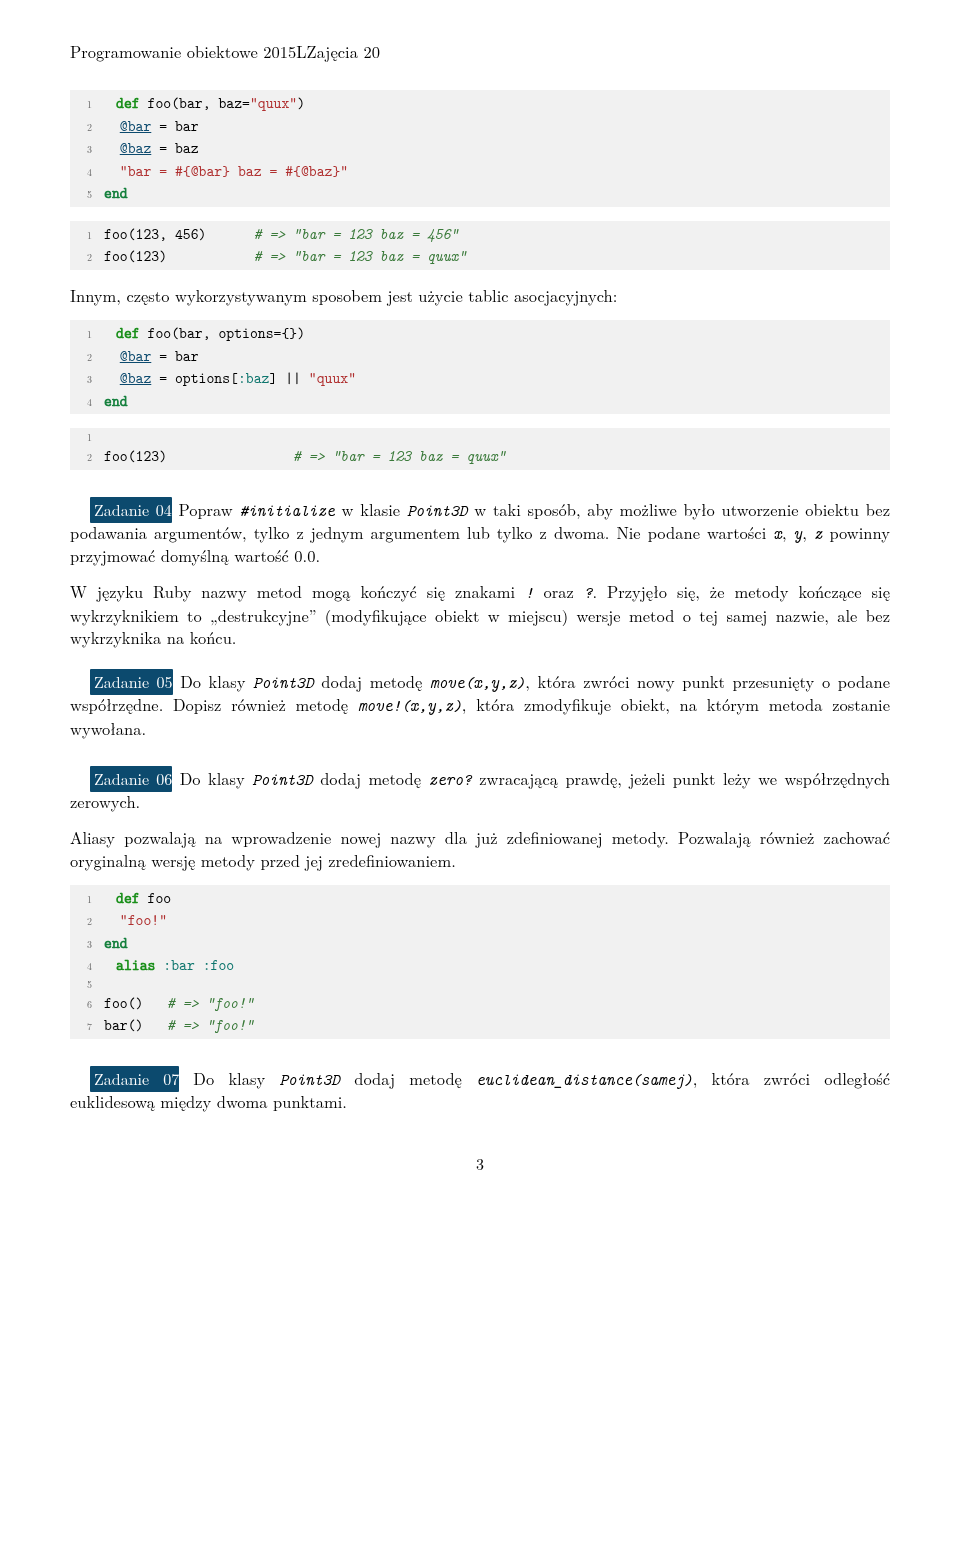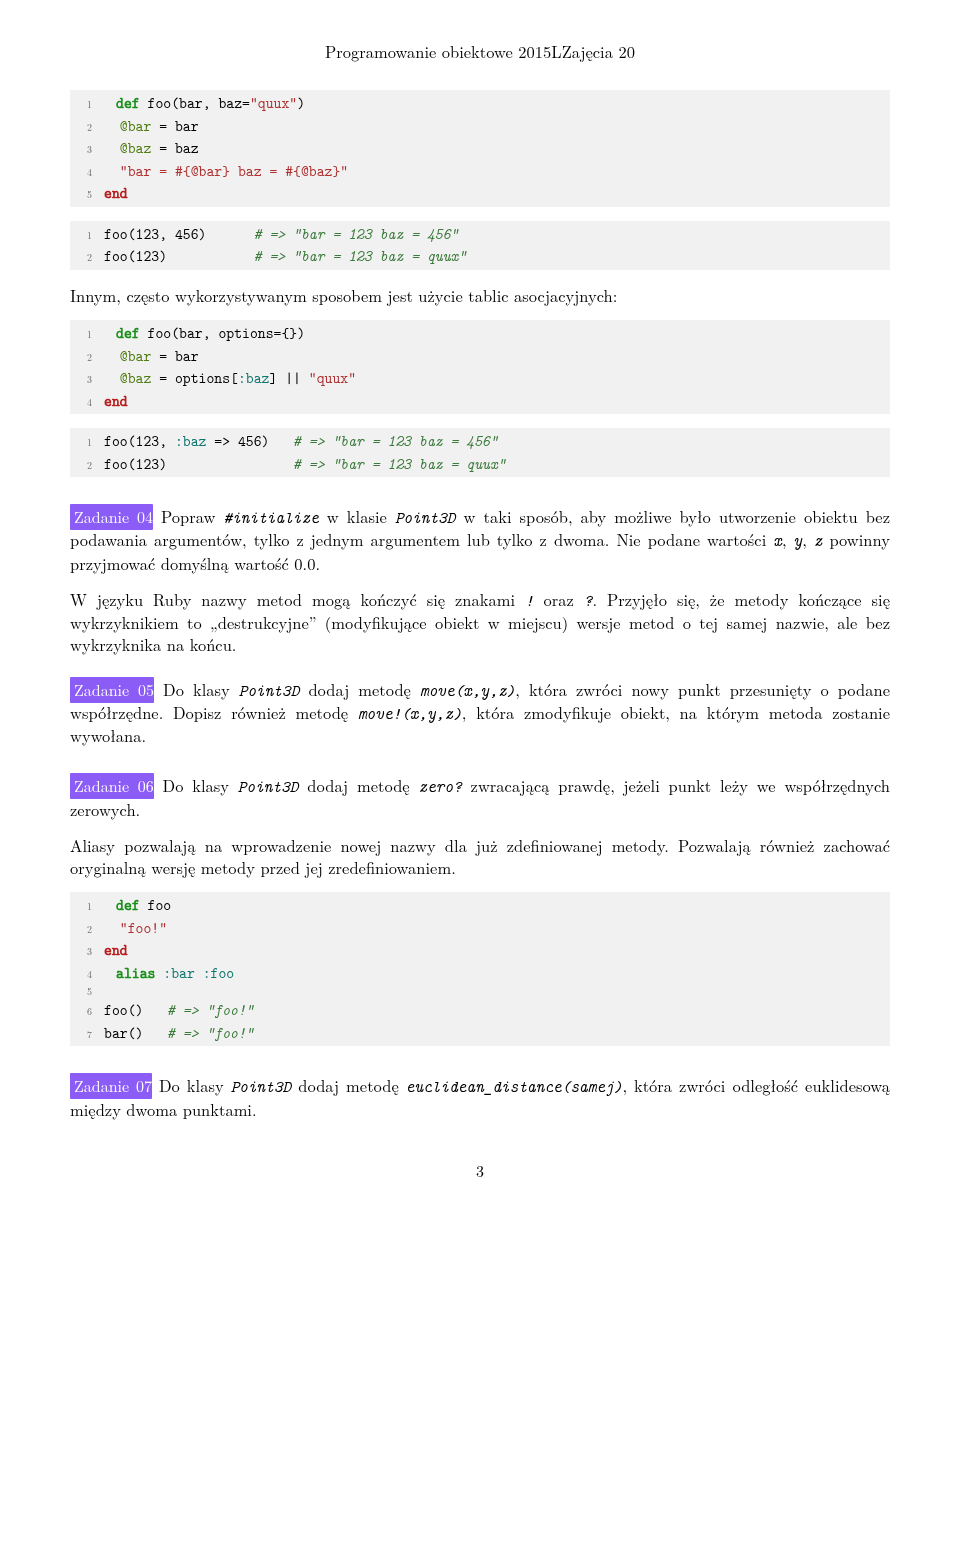--- a/index.html
+++ b/index.html
@@ -8,21 +8,21 @@
     line-height: 1.35;
     color: #000;
     background: #fff;
     margin: 0;
     padding: 40px 70px 60px 70px;
     width: 960px;
     box-sizing: border-box;
   }
   .header-row {
     display: flex;
-    justify-content: center;
+    justify-content: flex-start;
     font-size: 16.5px;
     margin-bottom: 28px;
   }
   .code-block {
     background: #f1f1f1;
     padding: 2px 0 2px 0;
     margin: 6px 0 14px 0;
     font-family: "Latin Modern Mono", "Courier New", monospace;
     font-size: 15px;
     line-height: 1.5;
@@ -37,35 +37,36 @@
     color: #6a6a6a;
     font-size: 10px;
     padding-right: 12px;
     user-select: none;
     font-family: "Latin Modern Roman", Georgia, serif;
   }
   .code-content {
     white-space: pre;
   }
   .kw-def { color: #1a8f1a; font-weight: bold; margin-left: 12px; }
-  .kw-end { color: #b91c1c; font-weight: bold; }
+  .kw-end { color: #15803d; font-weight: bold; }
   .str    { color: #b03030; }
-  .ivar   { color: #4d7c0f; }
+  .ivar   { color: #0c4a6e; text-decoration: underline; }
   .sym    { color: #0f766e; }
   .cmt    { color: #3a7a3a; font-style: italic; }
   p.body {
     margin: 10px 0 14px 0;
     text-align: justify;
   }
   .badge {
-    background: #8b5cf6;
+    background: #0c4a6e;
     color: #fff;
     padding: 1px 0 2px 4px;
     font-size: 16px;
     border-radius: 1px;
+    margin-left: 20px;
   }
   .tt {
     font-family: "Latin Modern Mono", "Courier New", monospace;
     font-style: italic;
   }
   .pagenum {
     text-align: center;
     margin-top: 40px;
     font-size: 16px;
   }
@@ -127,21 +128,20 @@
       <span class="code-content"><span>  </span><span class="ivar">@baz</span><span> = options[</span><span class="sym">:baz</span><span>] || </span><span class="str">"quux"</span></span>
     </div>
     <div class="code-line">
       <span class="lineno">4</span>
       <span class="code-content"><span class="kw-end">end</span></span>
     </div>
   </div>
 <div class="code-block">
     <div class="code-line">
       <span class="lineno">1</span>
-      <span class="code-content"><span>foo(123, </span><span class="sym">:baz</span><span> =&gt; 456)   </span><span class="cmt"># =&gt; "bar = 123 baz = 456"</span></span>
     </div>
     <div class="code-line">
       <span class="lineno">2</span>
       <span class="code-content"><span>foo(123)                </span><span class="cmt"># =&gt; "bar = 123 baz = quux"</span></span>
     </div>
   </div>
 
 <p class="body" style="margin-top:28px;">
   <span class="badge">Zadanie 04</span><span> Popraw </span><span class="tt">#initialize</span><span> w klasie </span><span class="tt">Point3D</span><span> w taki sposób, aby możliwe było utworzenie obiektu bez podawania argumentów, tylko z jednym argumentem lub tylko z dwoma. Nie podane wartości </span><span class="tt">x</span><span>, </span><span class="tt">y</span><span>, </span><span class="tt">z</span><span> powinny przyjmować domyślną wartość 0.0.</span>
 </p>

